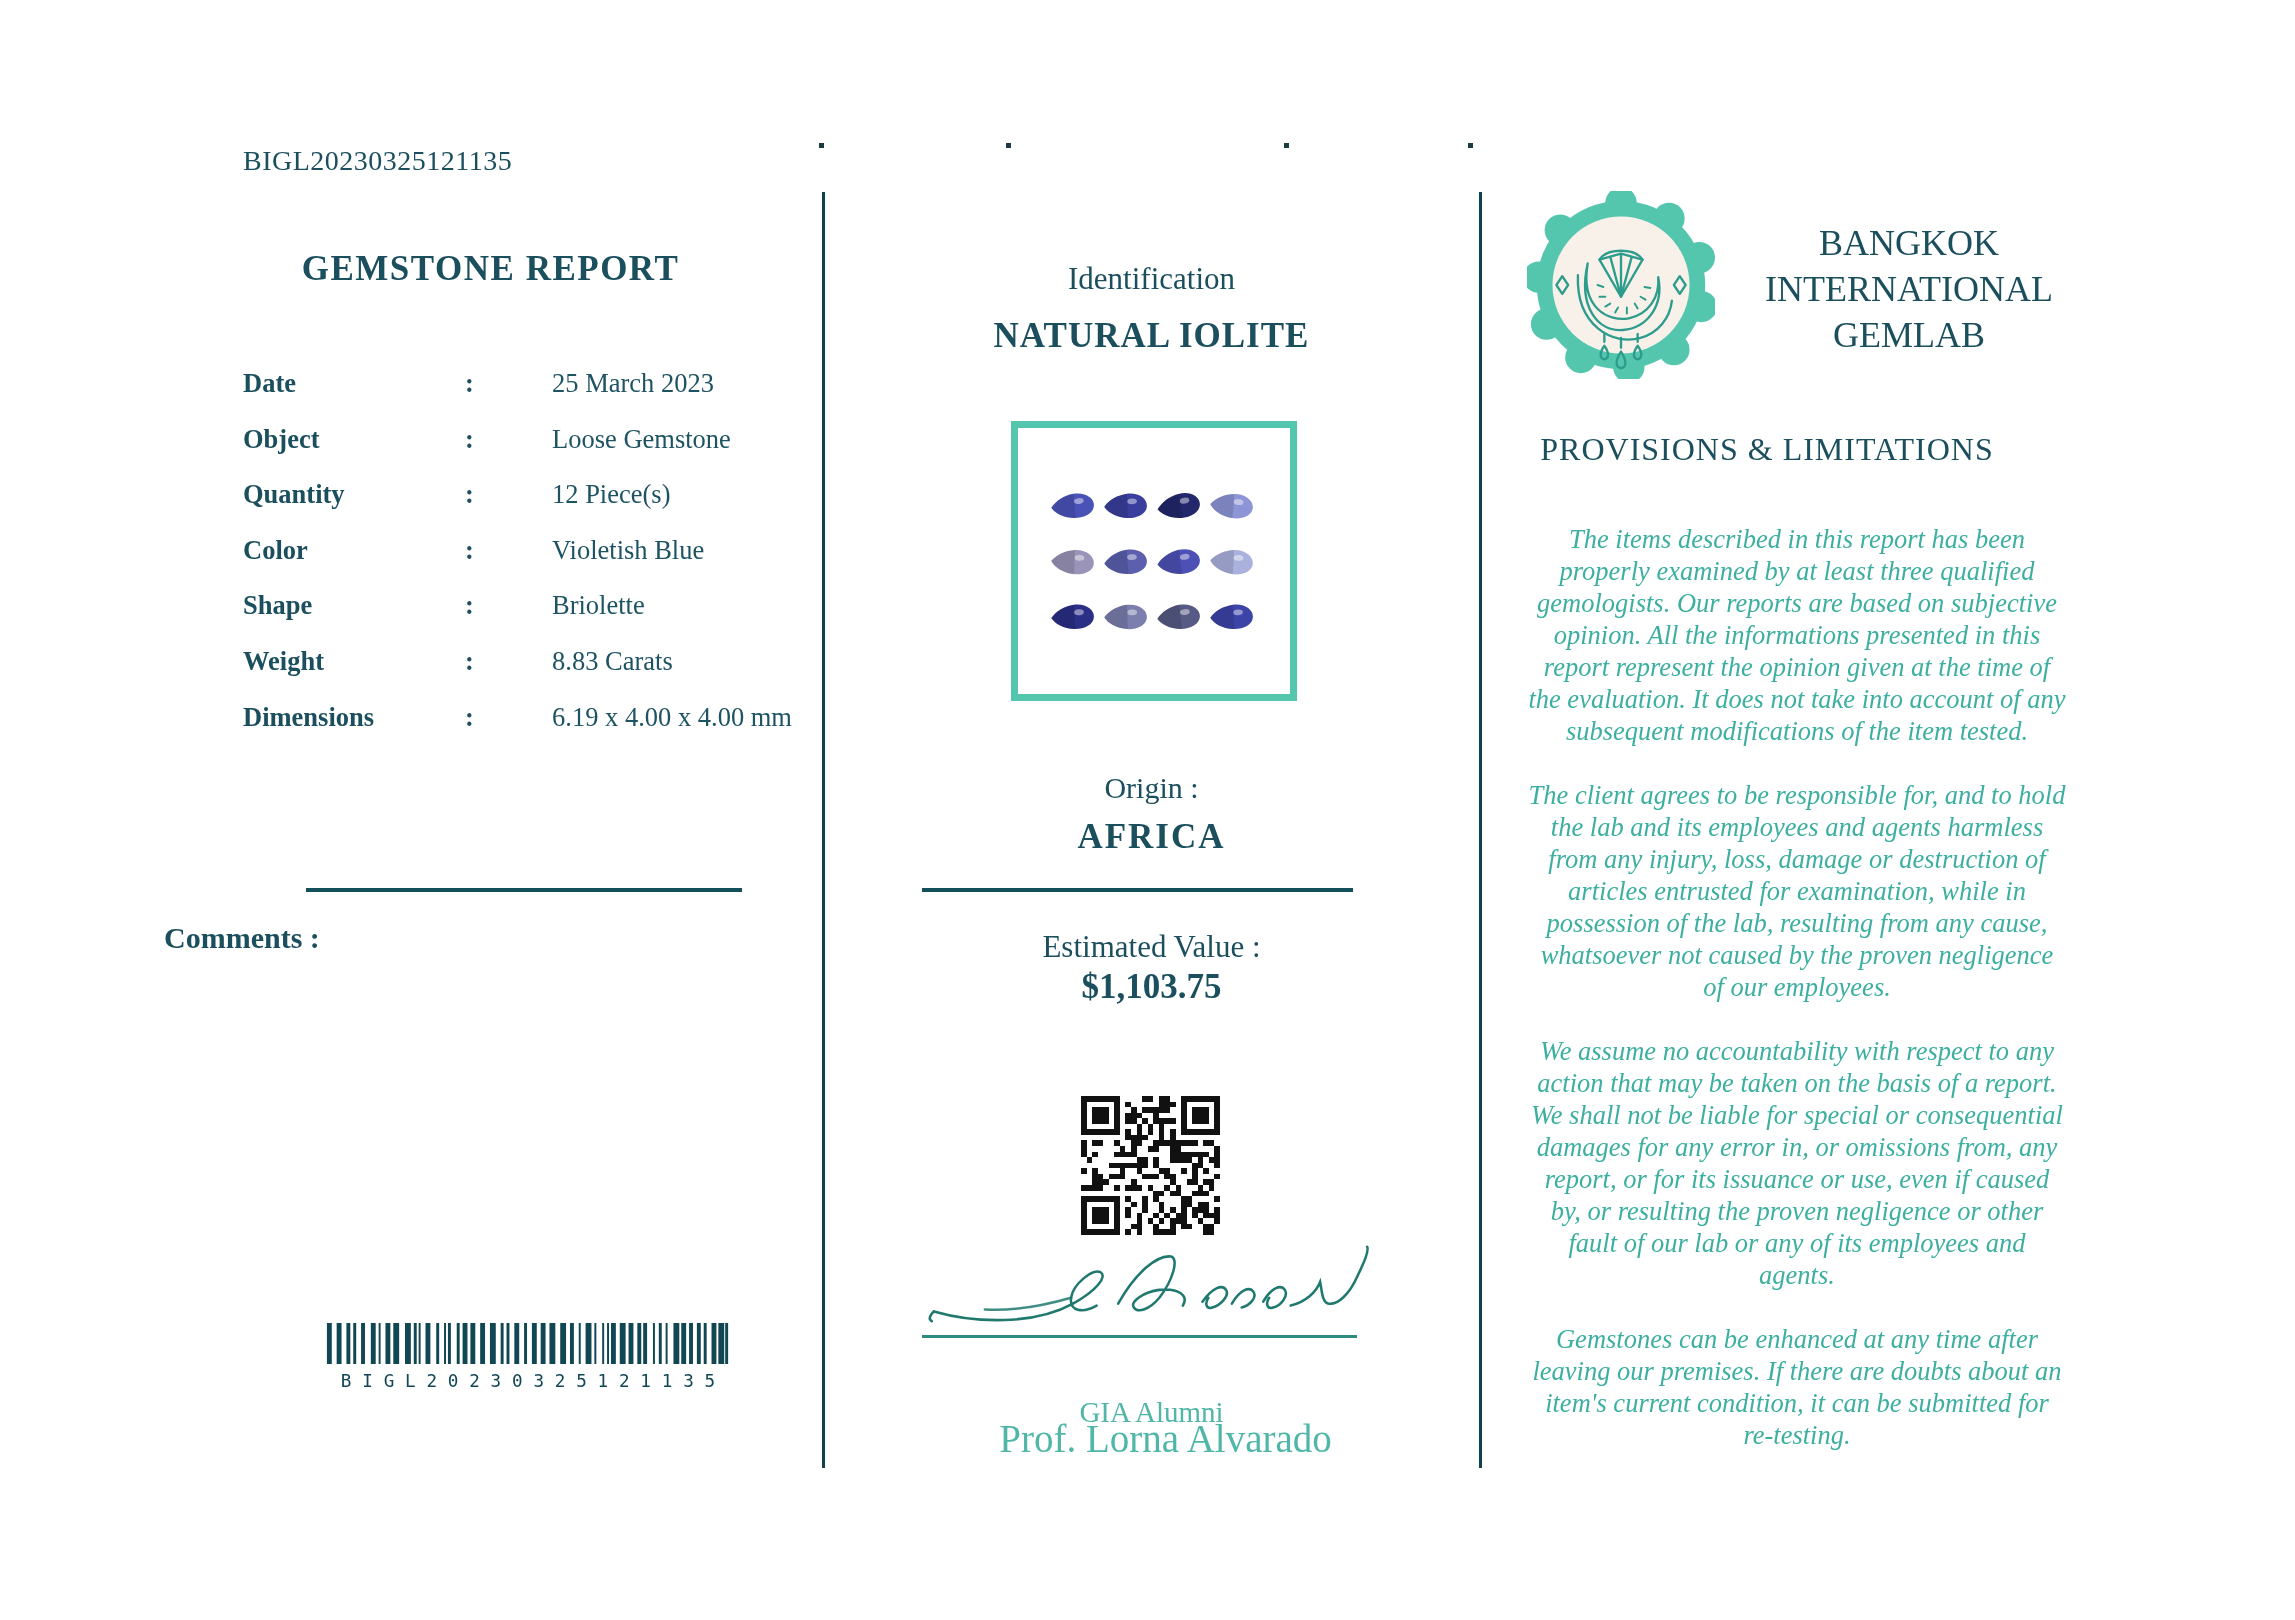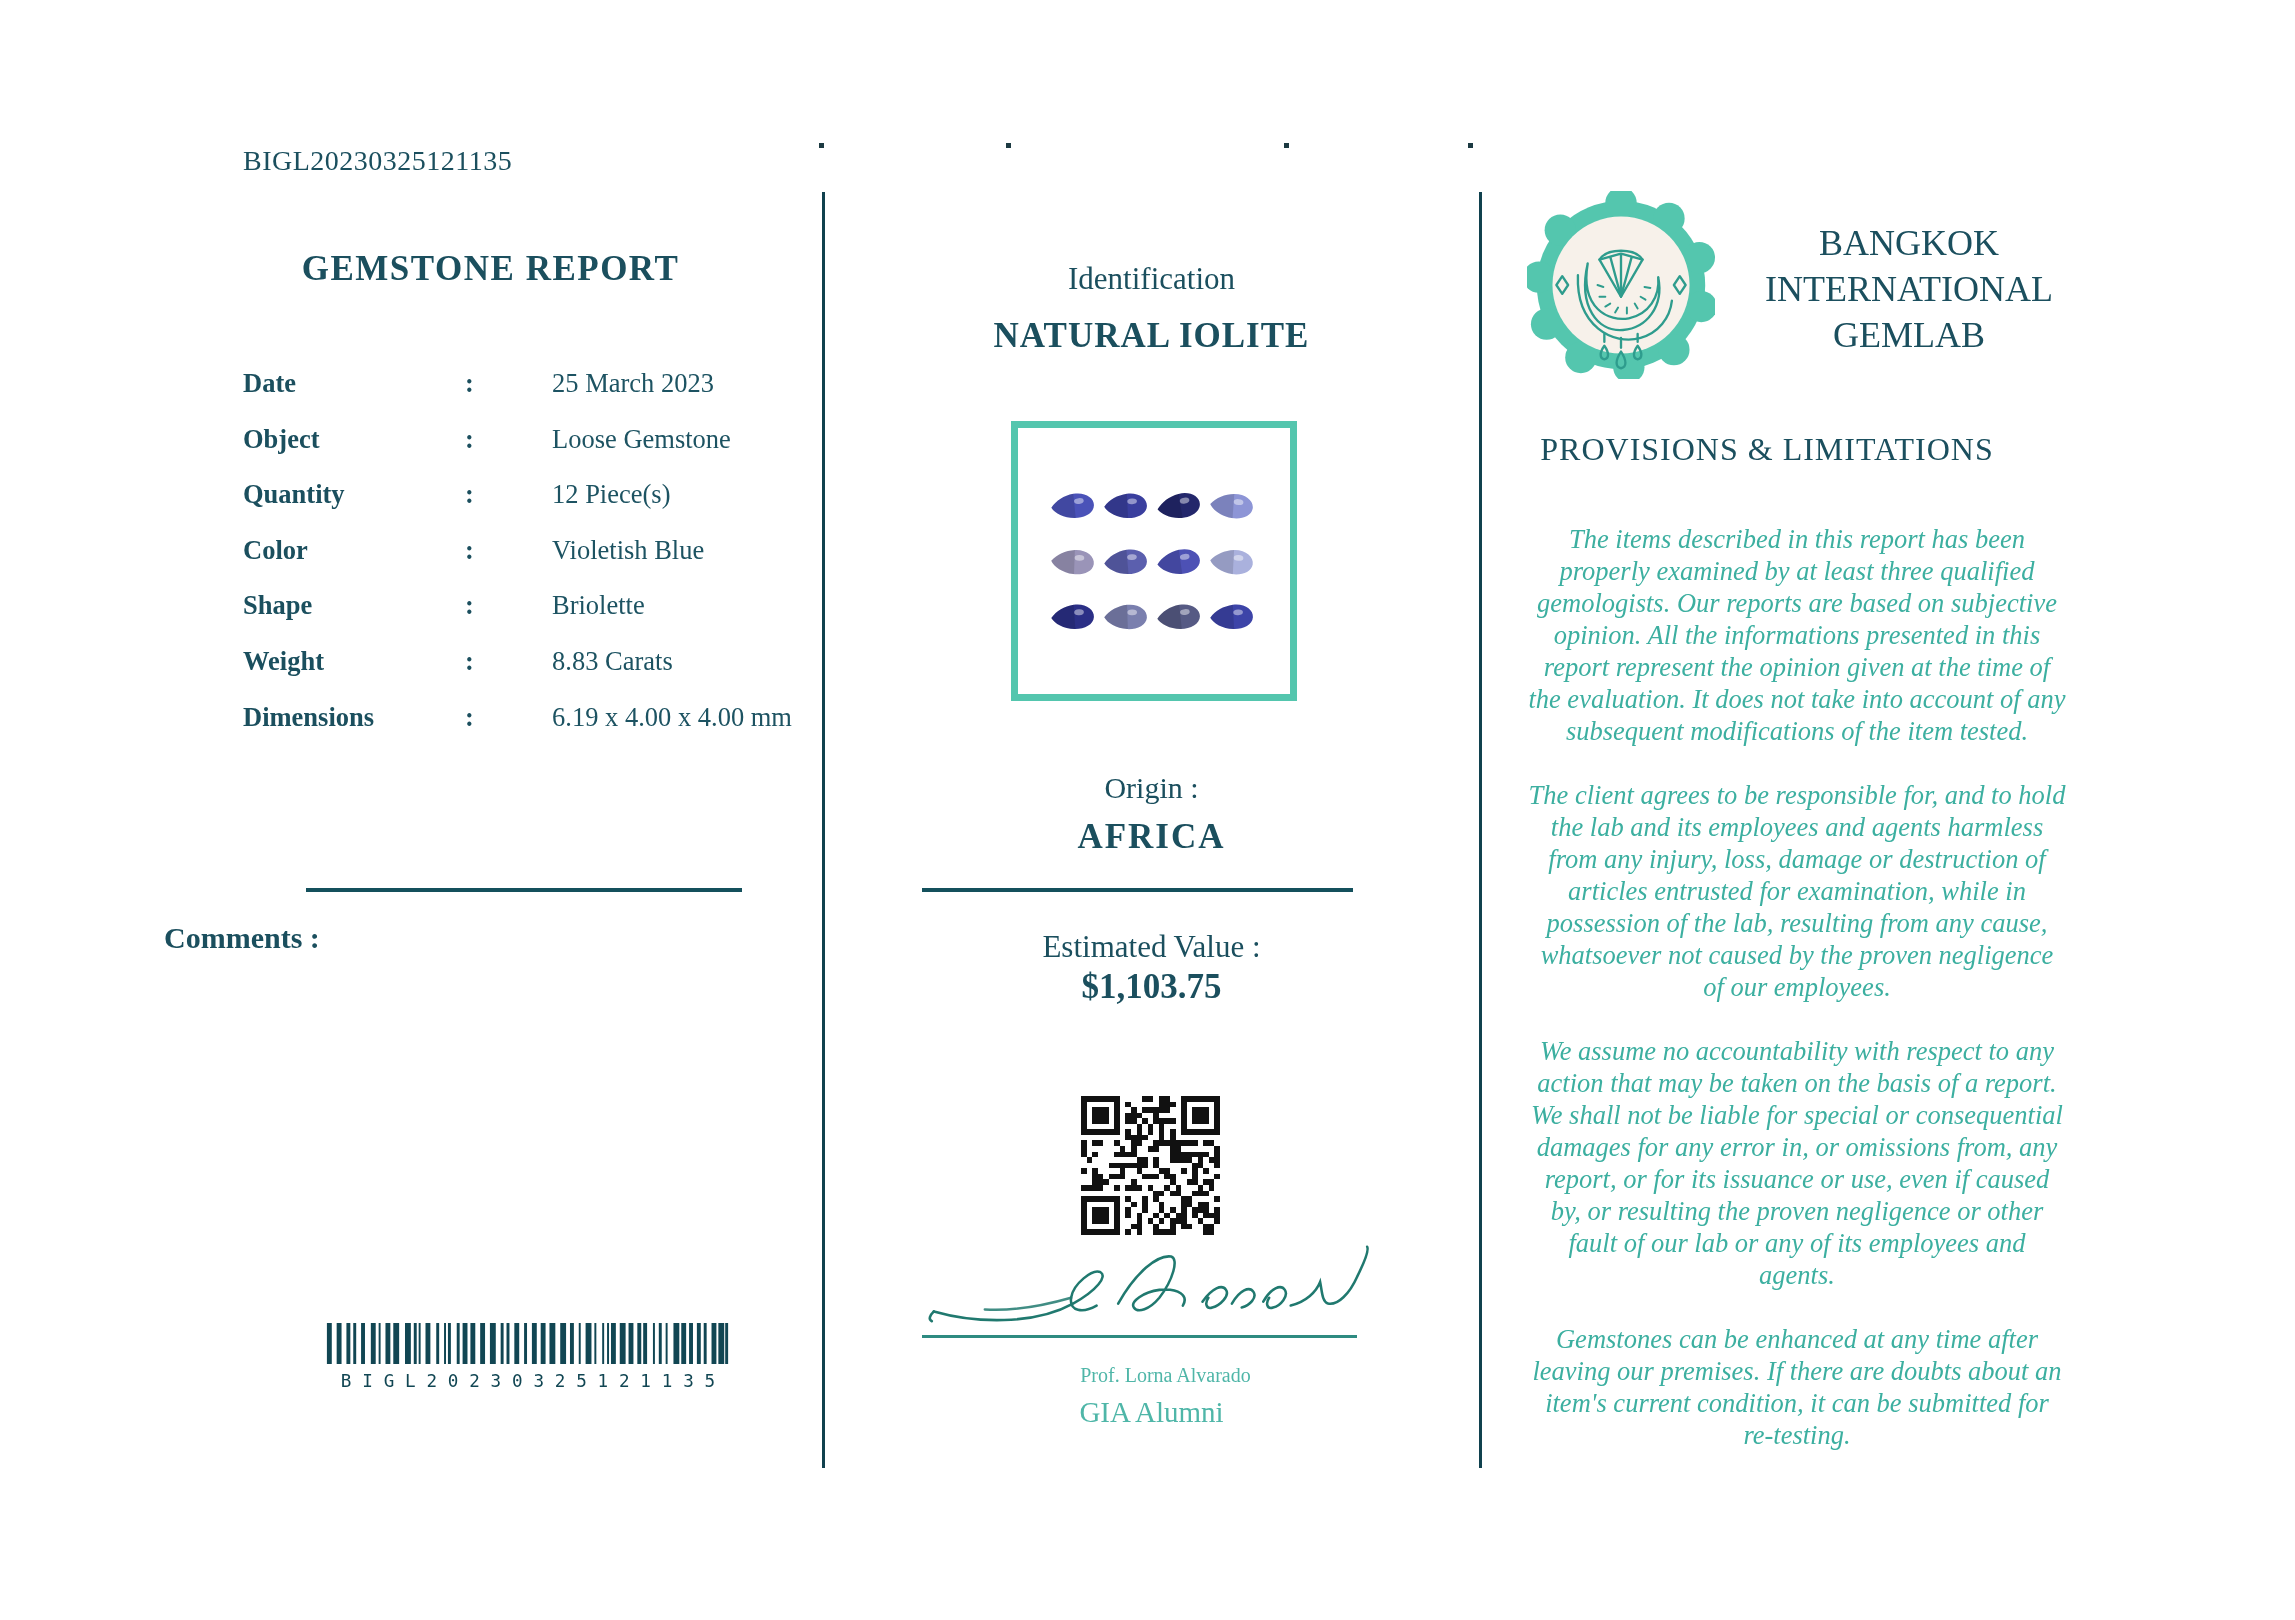--- a/index.html
+++ b/index.html
@@ -40,21 +40,21 @@
   .gem-frame{left:1011px;top:421px;width:286px;height:280px;border:7.8px solid var(--accent);background:#fff;}
   .gem-grid{width:100%;height:100%;display:grid;grid-template-columns:repeat(4,51px);grid-template-rows:repeat(3,31px);column-gap:2px;row-gap:24.5px;place-content:center;}
   .gem{width:49px;height:31px;}
   .origin-heading{top:771px;font-size:30px;color:var(--heading);}
   .origin-value{top:817px;font-size:35px;font-weight:bold;letter-spacing:2px;color:var(--heading);}
   .est-heading{top:929px;font-size:31px;color:var(--heading);}
   .est-value{top:967px;font-size:35px;font-weight:bold;color:var(--heading);}
   .qr{left:1081px;top:1096px;width:139px;height:139px;}
   .sig-svg{left:926px;top:1233px;width:451px;height:102px;}
   .sig-line{position:absolute;left:922px;top:1335px;width:435px;height:2.9px;background:#2e8b81;}
-  .signatory-name{top:1364px;font-size:20px;color:var(--light-teal);padding-left:28px;}
+  .signatory-name{top:1416px;font-size:39px;color:var(--light-teal);padding-left:28px;}
   .signatory-title{top:1396px;font-size:29px;color:var(--light-teal);}
   
   .logo{left:1527px;top:191px;width:188px;height:188px;}
   .lab-name{left:1717px;top:220px;width:384px;text-align:center;font-size:36px;line-height:46px;color:var(--heading);}
   .provisions-heading{left:1490px;top:431px;width:554px;text-align:center;font-size:32px;letter-spacing:1px;color:var(--heading);}
   .provisions{left:1512px;top:523px;width:554px;text-align:center;}
   .provisions p{margin:0 0 32px 16px;font-size:26.5px;line-height:32px;font-style:italic;color:var(--para);}
 </style>
 </head>
 <body>

